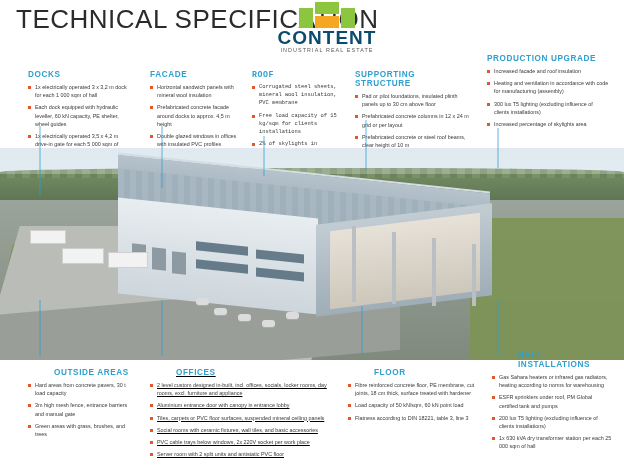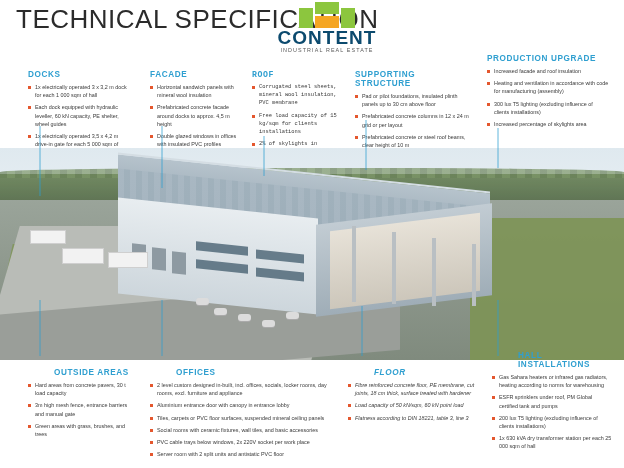--- a/index.html
+++ b/index.html
@@ -235,33 +235,33 @@
 
   <div class="col bottom" style="left:28px;top:368px;width:104px;">
     <h3>OUTSIDE AREAS</h3>
     <ul>
       <li>Hard areas from concrete pavers, 30 t load capacity</li>
       <li>3m high mesh fence, entrance barriers and manual gate</li>
       <li>Green areas with grass, brushes, and trees</li>
     </ul>
   </div>
 
-  <div class="col bottom" style="left:150px;top:368px;width:180px;">
+  <div class="col bottom" style="left:150px;top:368px;width:180px;text-decoration:underline;">
     <h3>OFFICES</h3>
     <ul>
       <li>2 level custom designed in-built, incl. offices, socials, locker rooms, day rooms, excl. furniture and appliance</li>
       <li>Aluminium entrance door with canopy in entrance lobby</li>
       <li>Tiles, carpets or PVC floor surfaces, suspended mineral ceiling panels</li>
       <li>Social rooms with ceramic fixtures, wall tiles, and basic accessories</li>
       <li>PVC cable trays below windows, 2x 220V socket per work place</li>
       <li>Server room with 2 split units and antistatic PVC floor</li>
     </ul>
   </div>
 
-  <div class="col bottom" style="left:348px;top:368px;width:136px;font-style:italic;">
+  <div class="col bottom" style="left:348px;top:368px;width:136px;">
     <h3>FLOOR</h3>
     <ul>
       <li>Fibre reinforced concrete floor, PE membrane, cut joints, 18 cm thick, surface treated with hardener</li>
       <li>Load capacity of 50 kN/sqm, 60 kN point load</li>
       <li>Flatness according to DIN 18221, table 3, line 3</li>
     </ul>
   </div>
 
   <div class="col bottom" style="left:492px;top:351px;width:120px;">
     <h3>HALL INSTALLATIONS</h3>

